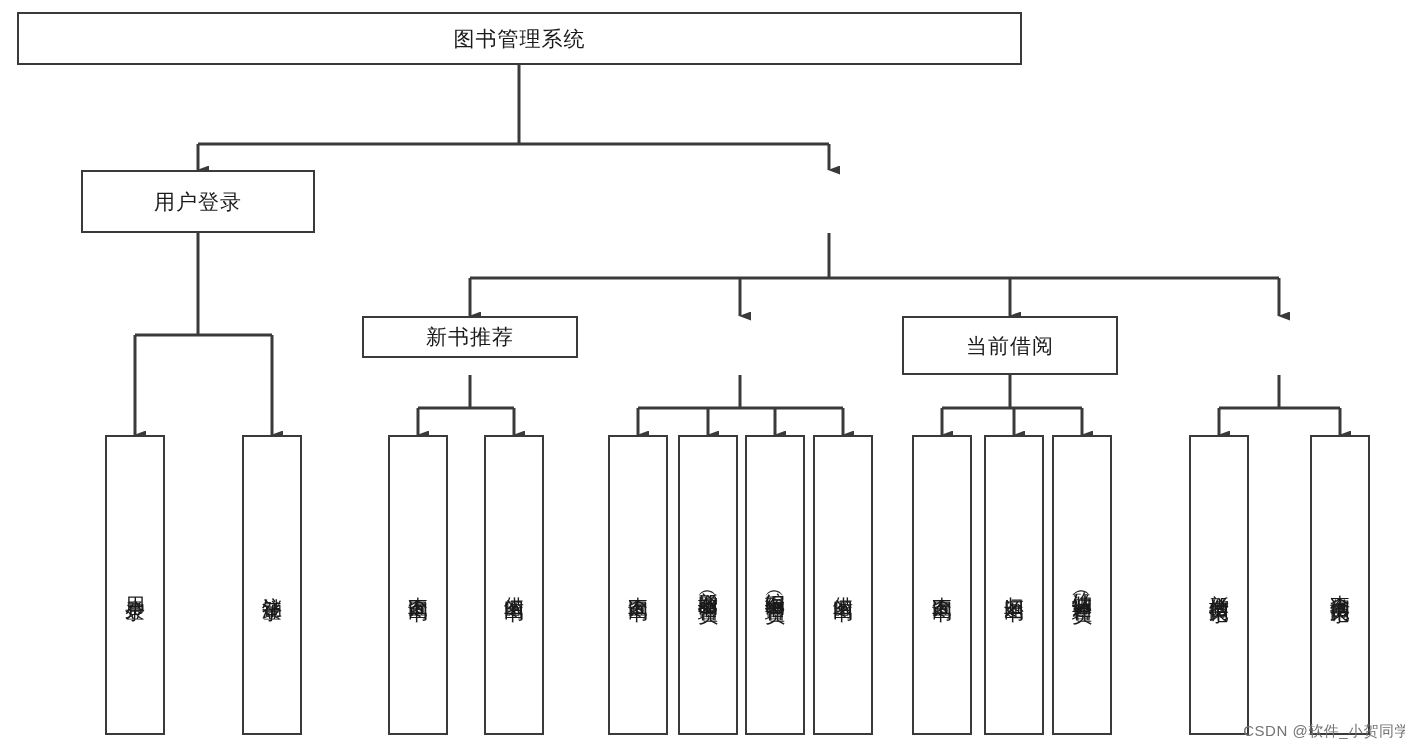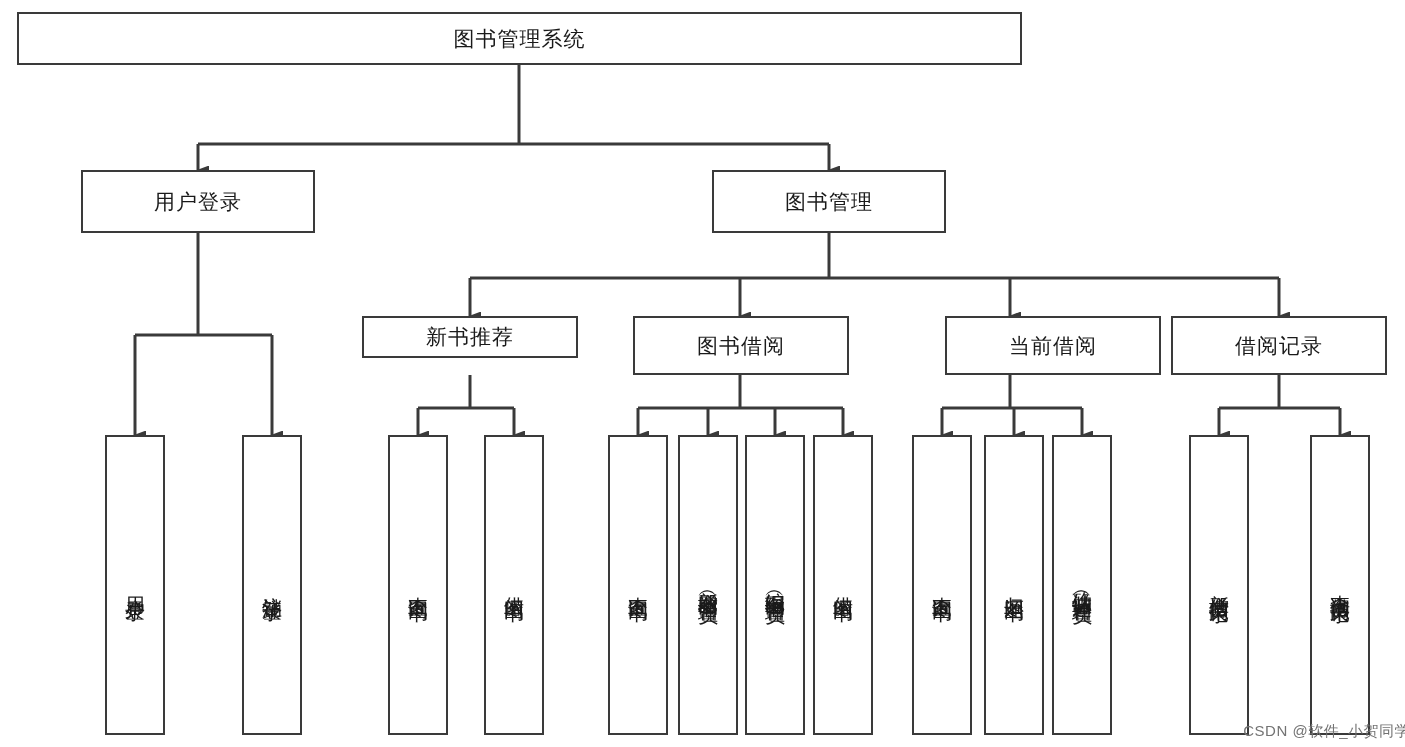--- a/index.html
+++ b/index.html
@@ -113,35 +113,26 @@
       </g>
   </svg>
 
   <div class="node-box root-box" style="left: 17px; top: 12px; width: 1005px; height: 53px;">
     <span class="node-label-h">图书管理系统</span>
   </div>
 
   <div class="node-box level2-box" style="left: 81px; top: 170px; width: 234px; height: 63px;">
     <span class="node-label-h">用户登录</span>
   </div>
-  <div class="node-box level2-box" style="left: 712px; top: 170px; width: 234px; height: 63px;">
-    <span class="node-label-h">图书管理</span>
-  </div>
 
   <div class="node-box level3-box" style="left: 362px; top: 316px; width: 216px; height: 42px;">
     <span class="node-label-h">新书推荐</span>
   </div>
-  <div class="node-box level3-box" style="left: 633px; top: 316px; width: 216px; height: 59px;">
-    <span class="node-label-h">图书借阅</span>
-  </div>
-  <div class="node-box level3-box" style="left: 945px; top: 316px; width: 216px; height: 59px;">
+  <div class="node-box level3-box" style="left: 902px; top: 316px; width: 216px; height: 59px;">
     <span class="node-label-h">当前借阅</span>
-  </div>
-  <div class="node-box level3-box" style="left: 1171px; top: 316px; width: 216px; height: 59px;">
-    <span class="node-label-h">借阅记录</span>
   </div>
 
   <div class="node-box leaf-box" style="left: 105px; top: 435px; width: 60px; height: 300px;">
     <span class="node-label-v">用户登录</span>
   </div>
   <div class="node-box leaf-box" style="left: 242px; top: 435px; width: 60px; height: 300px;">
     <span class="node-label-v">注销登录</span>
   </div>
   <div class="node-box leaf-box" style="left: 388px; top: 435px; width: 60px; height: 300px;">
     <span class="node-label-v">查询图书</span>

